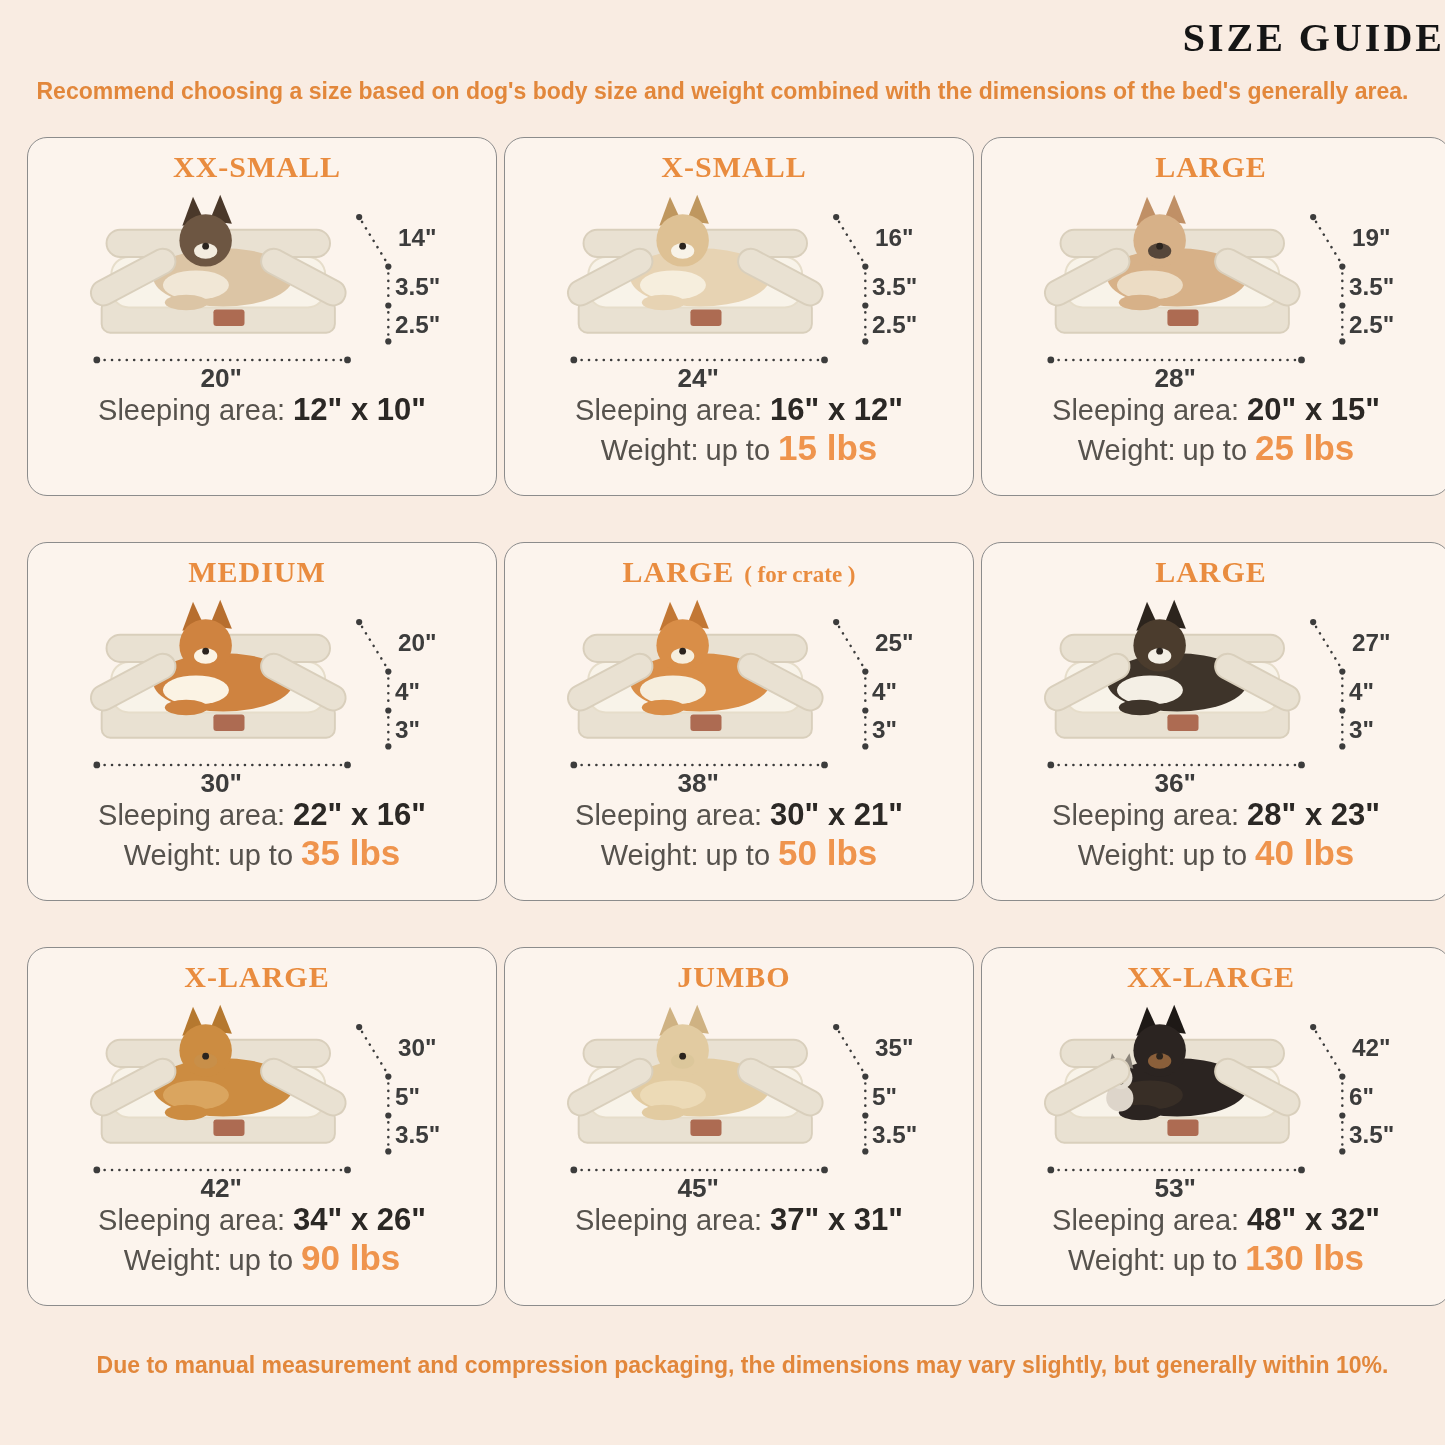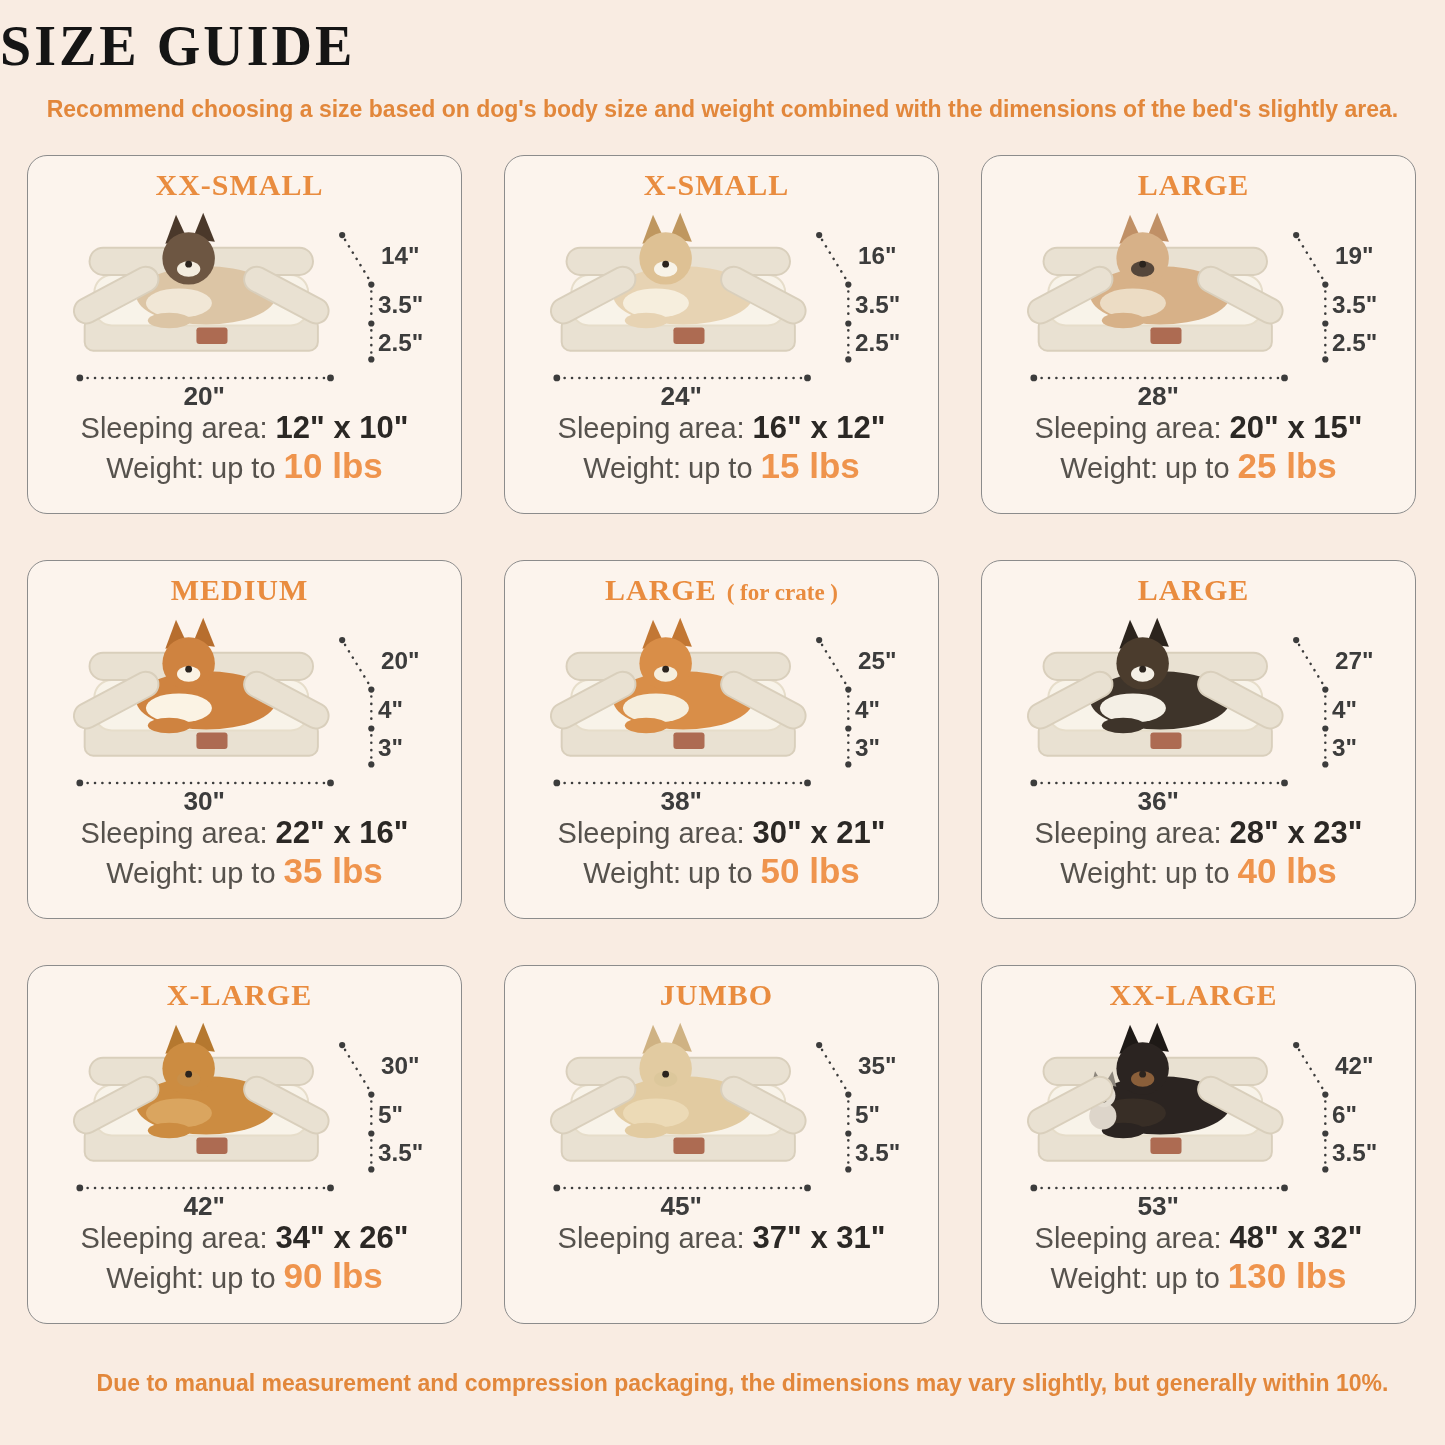--- a/index.html
+++ b/index.html
@@ -10,32 +10,32 @@
     --value-dark:#2b2825; --bed-fabric:#e9e1d2; --bed-cushion:#f8f3e9; --bed-edge:#d9cfbc;
   }
   *{box-sizing:border-box;margin:0;padding:0}
   html,body{width:1445px}
   body{
     height:1445px;overflow:hidden;background:var(--page-bg);
     font-family:"Liberation Sans",sans-serif;padding-top:16px;
   }
   .page-title{
     font-family:"Liberation Serif",serif;font-weight:bold;color:var(--title-text);
-    font-size:56px;letter-spacing:3px;text-align:left;line-height:1.1;
+    font-size:40px;letter-spacing:3px;text-align:right;line-height:1.1;
   }
   .page-subtitle{
     margin-top:18px;text-align:center;color:var(--accent-orange);
     font-weight:bold;font-size:23px;
   }
   .grid{
     margin-top:32px;display:grid;grid-template-columns:repeat(3,437px);
     column-gap:40px;row-gap:46px;justify-content:center;
   }
   .card{
-    width:435px;height:359px;background:var(--card-bg);
+    width:470px;height:359px;background:var(--card-bg);
     border:1.5px solid var(--card-border);border-radius:20px;
     display:flex;flex-direction:column;align-items:center;padding:12px 8px 10px;
   }
   .card-title{
     font-family:"Liberation Serif",serif;font-weight:bold;color:var(--card-title-orange);
     font-size:30px;letter-spacing:1px;display:flex;align-items:baseline;gap:10px;line-height:1.1;
   }
   .card-title .suffix{font-size:23px;letter-spacing:0}
   .fig{width:404px;height:206px;margin-top:2px;flex:none}
   .fig text{font-family:"Liberation Sans",sans-serif;font-weight:bold;fill:var(--dim-text);font-size:25px}
@@ -48,21 +48,21 @@
   .meta .ml + .ml{margin-left:7px}
   .footer-note{
     margin-top:46px;text-align:center;color:var(--accent-orange);
     font-weight:bold;font-size:23px;margin-left:40px;
   }
 </style>
 </head>
 <body>
 
 <h1 class="page-title">SIZE GUIDE</h1>
-<p class="page-subtitle">Recommend choosing a size based on dog's body size and weight combined with the dimensions of the bed's slightly area.</p>
+<p class="page-subtitle">Recommend choosing a size based on dog's body size and weight combined with the dimensions of the bed's generally area.</p>
 
 <div class="grid" id="grid">
   <section class="card">
     <h2 class="card-title">
       <span>XX-SMALL</span>
       <span class="suffix"></span>
     </h2>
 
     <svg class="fig" viewBox="0 0 400 212">
       <g>
@@ -102,23 +102,20 @@
         <circle class="end-dot" cx="30" cy="180" r="3.5"></circle>
         <line class="dot-line" x1="38" y1="180" x2="282" y2="180"></line>
         <circle class="end-dot" cx="288" cy="180" r="3.5"></circle>
         <text class="wlabel" x="158" y="208" text-anchor="middle">20"</text>
       </g>
     </svg>
 
     <p class="meta">
       <span class="ml">Sleeping area:</span><b class="mv">12" x 10"</b>
     </p>
-    <p class="meta">
-      <span class="ml">Weight:</span><span class="ml">up to</span><b class="wv">10 lbs</b>
-    </p>
   </section>
 
   <section class="card">
     <h2 class="card-title">
       <span>X-SMALL</span>
       <span class="suffix"></span>
     </h2>
 
     <svg class="fig" viewBox="0 0 400 212">
       <g>

